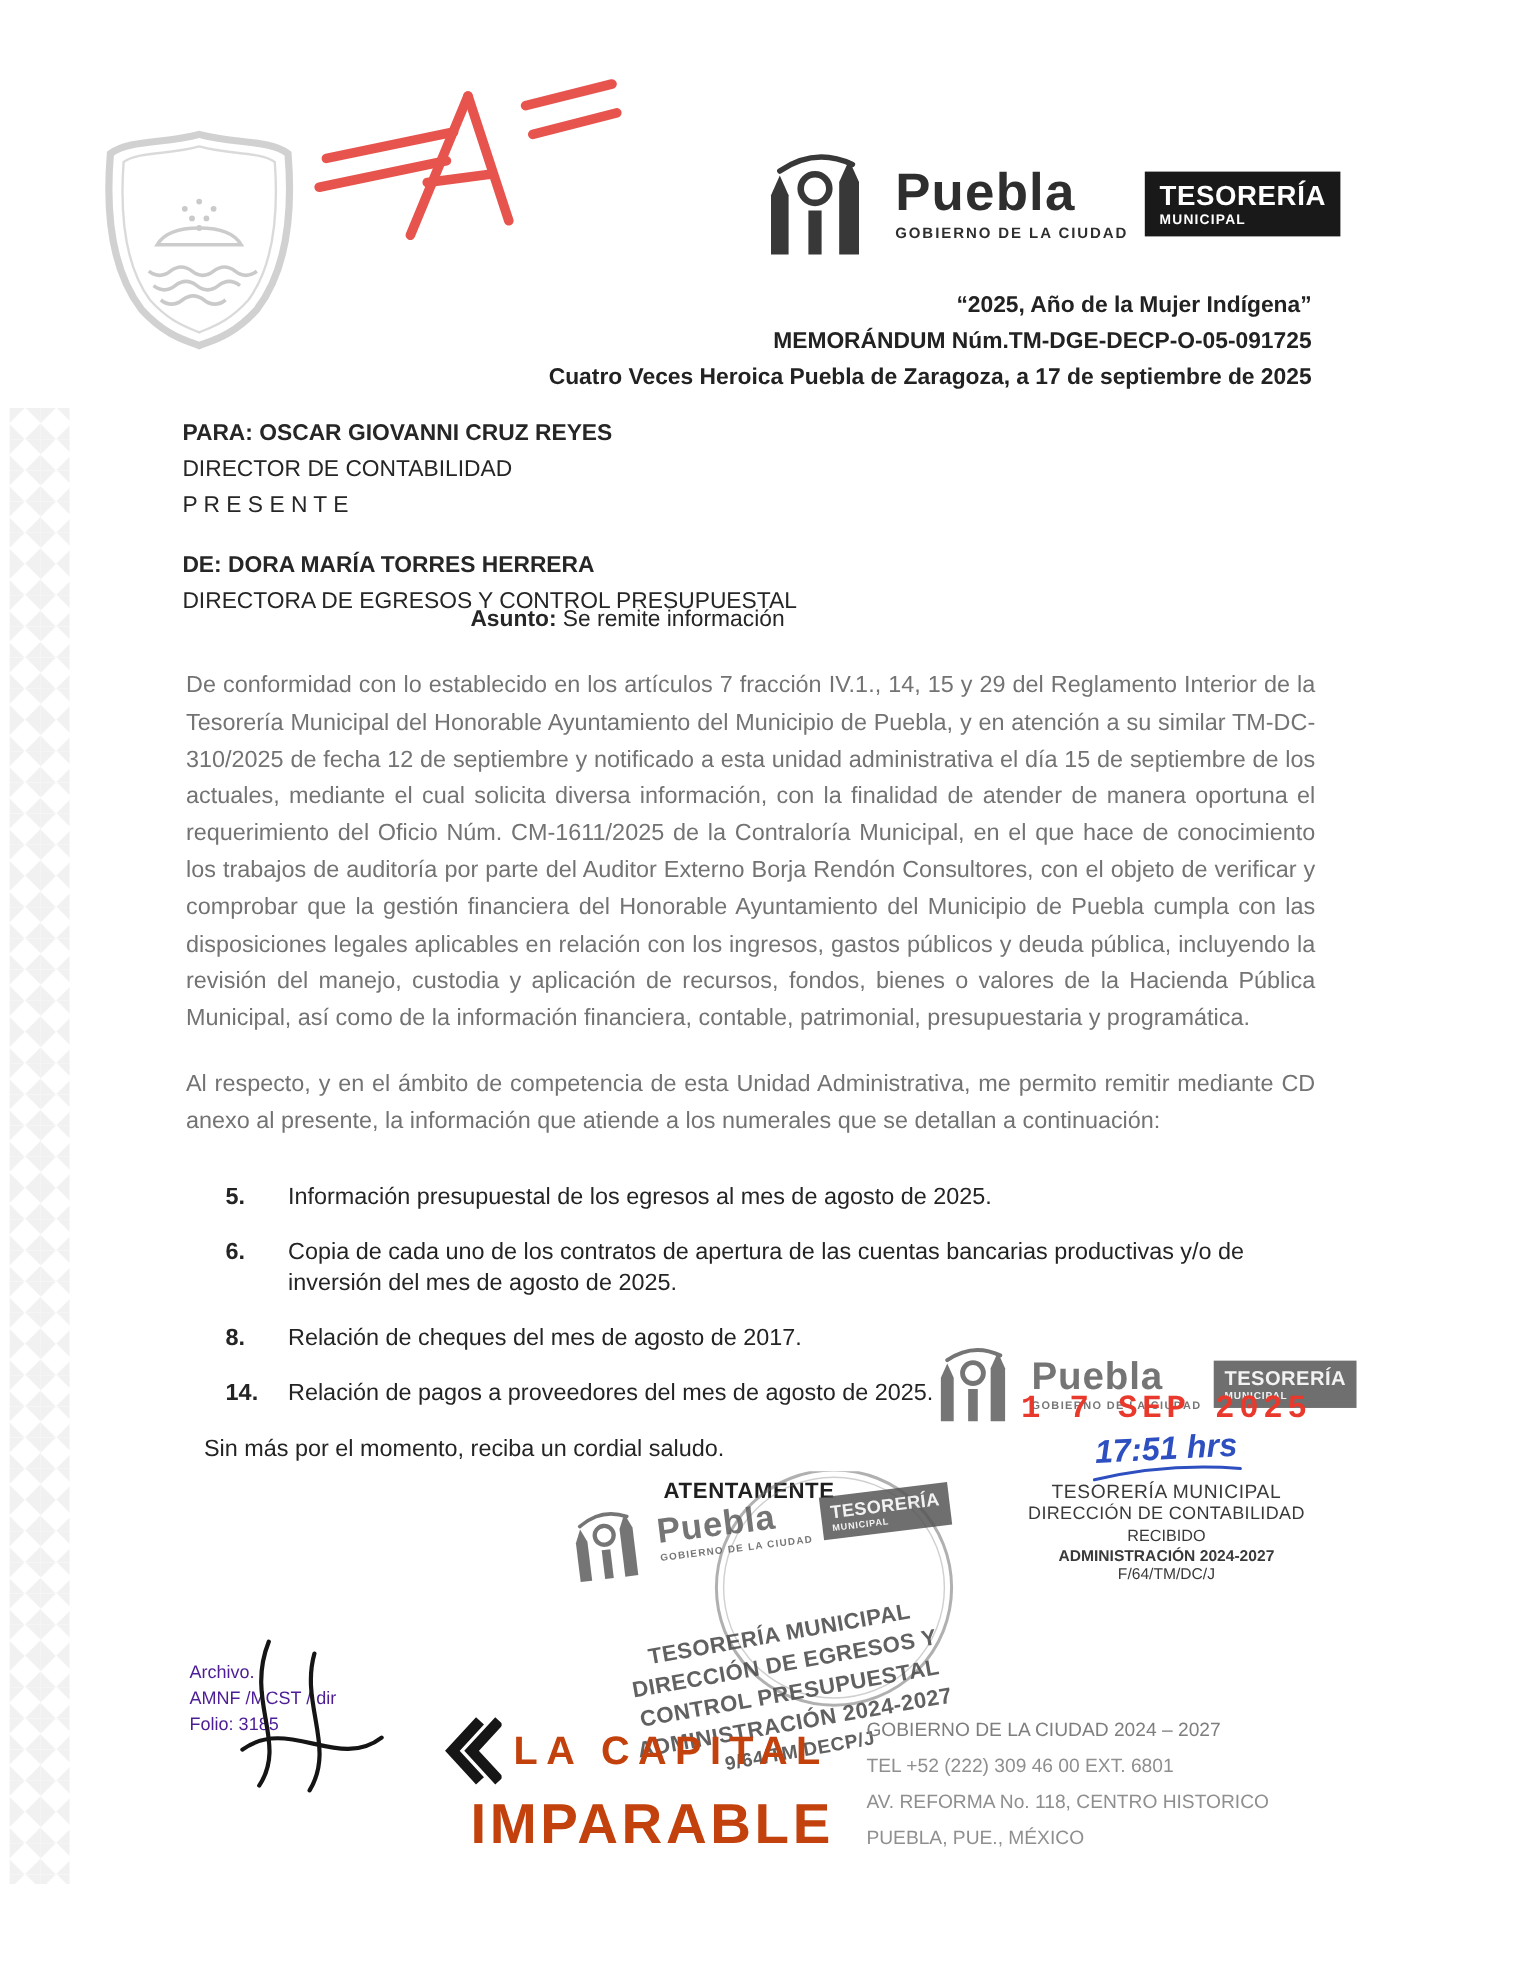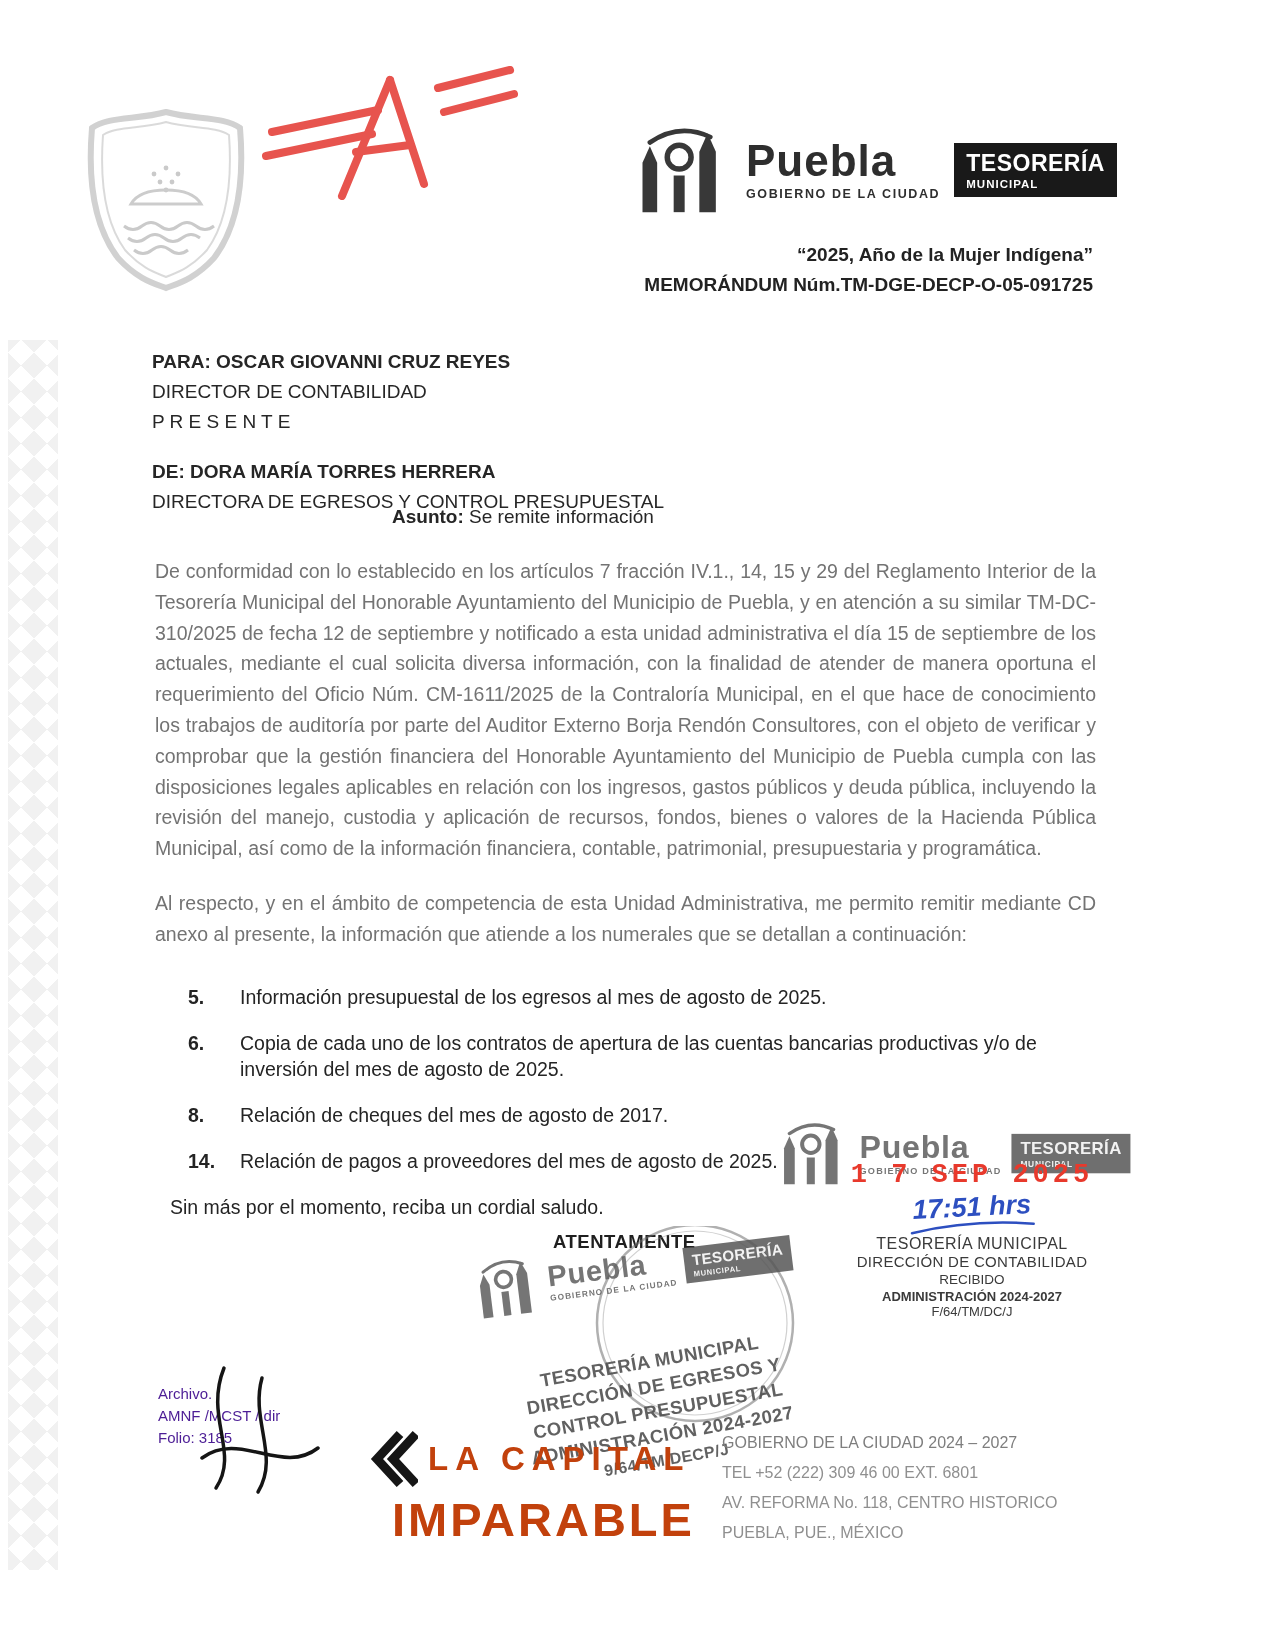--- a/index.html
+++ b/index.html
@@ -150,20 +150,21 @@
     </div>
     <div class="box">
       <div class="b1">TESORERÍA</div>
       <div class="b2">MUNICIPAL</div>
     </div>
   </div>
 
   <div class="hdr">
     <div>“2025, Año de la Mujer Indígena”</div>
     <div>MEMORÁNDUM Núm.TM-DGE-DECP-O-05-091725</div>
+    <div>Cuatro Veces Heroica Puebla de Zaragoza, a 17 de septiembre de 2025</div>
   </div>
 
   <div class="block blk-para">
     <div class="b">PARA: OSCAR GIOVANNI CRUZ REYES</div>
     <div>DIRECTOR DE CONTABILIDAD</div>
     <div>P R E S E N T E</div>
   </div>
 
   <div class="block blk-de">
     <div class="b">DE: DORA MARÍA TORRES HERRERA</div>

